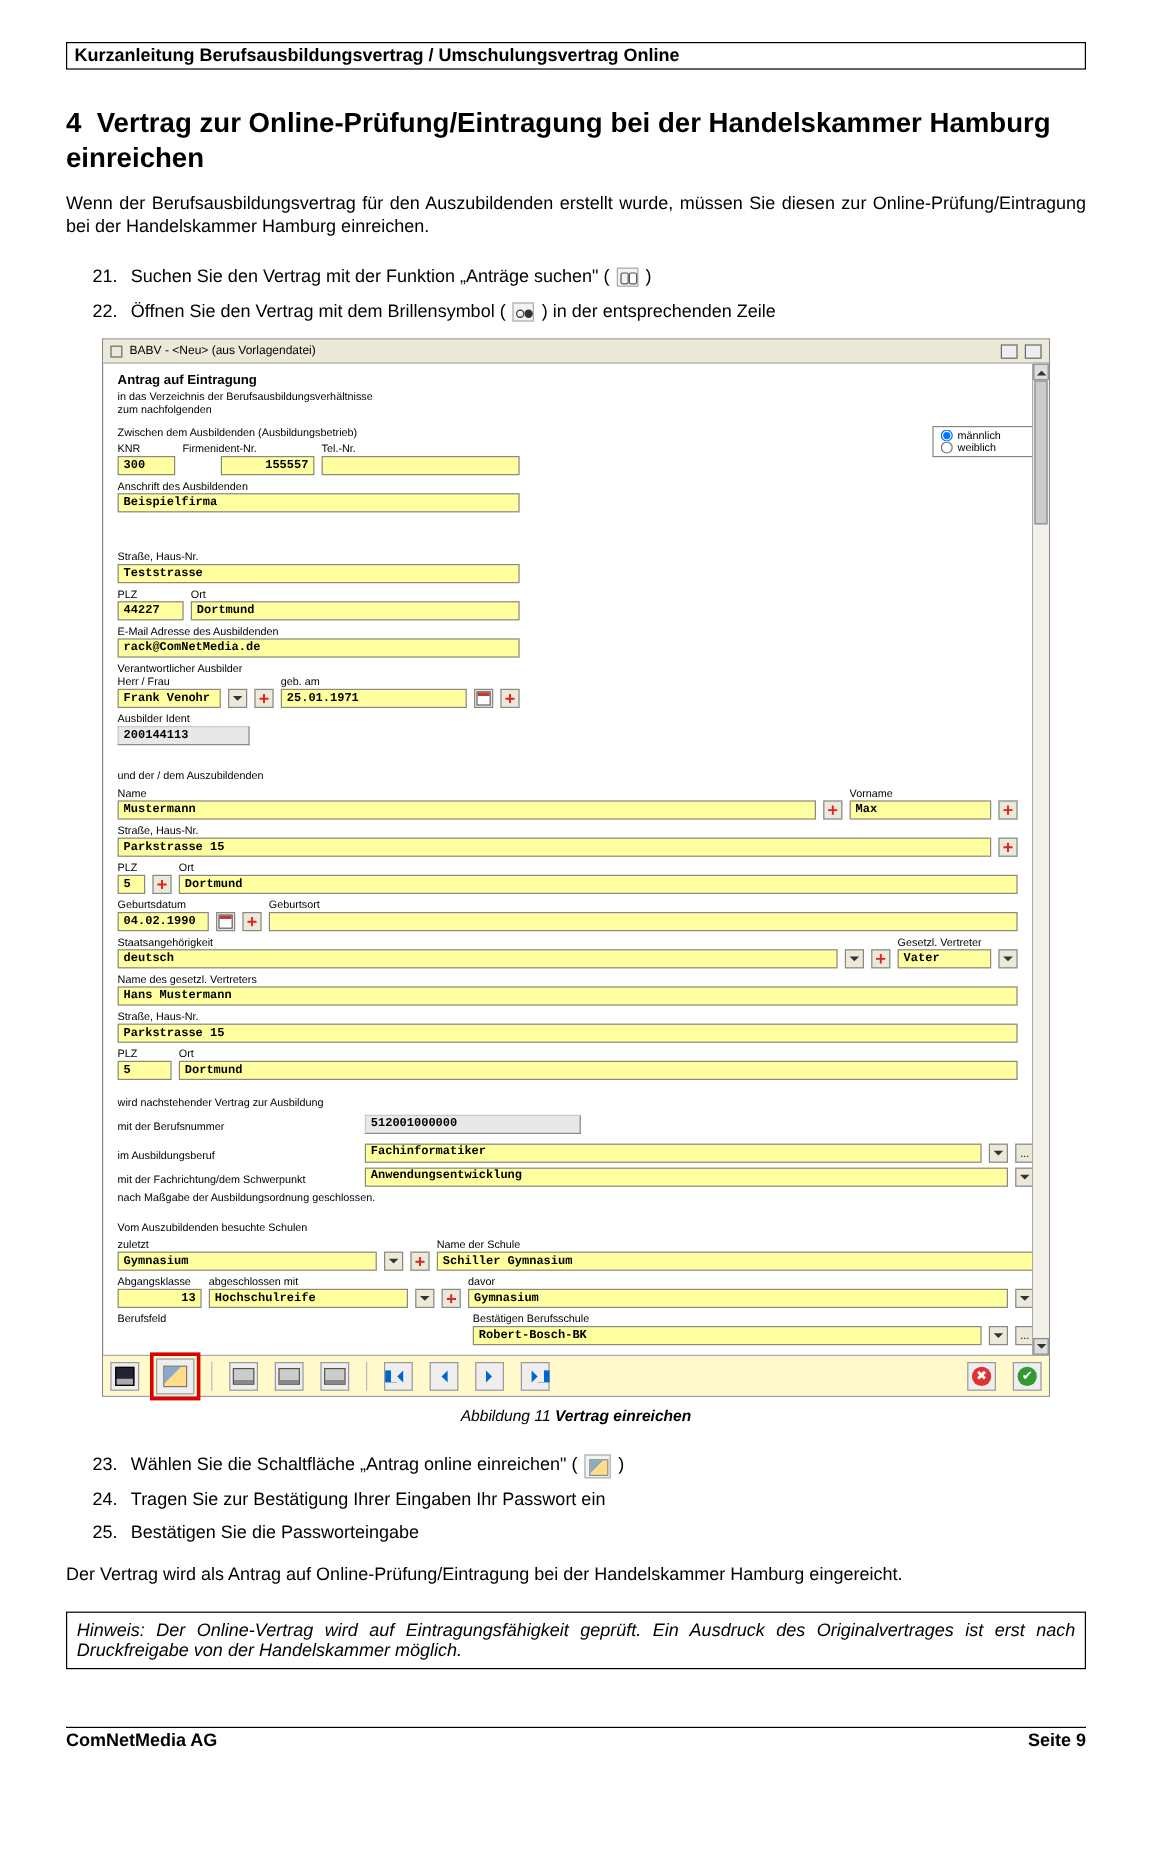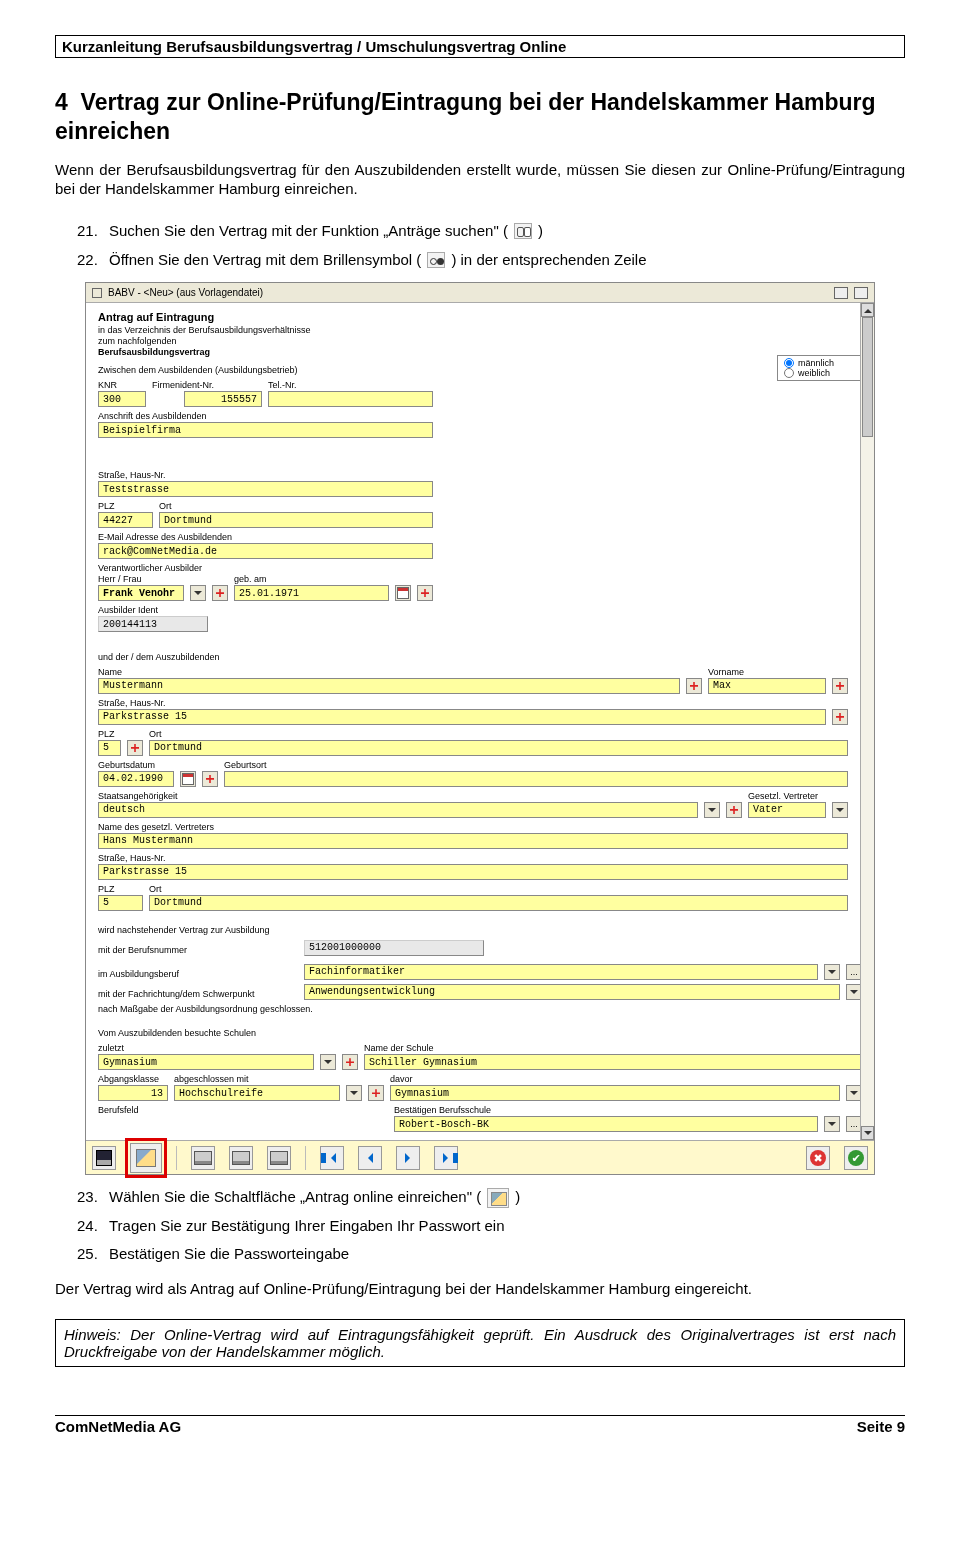--- a/index.html
+++ b/index.html
@@ -23,21 +23,21 @@
   .titlebar .sq { width: 10px; height: 10px; border: 1px solid #666; }
   .titlebar .spacer { flex: 1; }
   .titlebar .winbtn { width: 14px; height: 12px; border: 1px solid #666; background: #eee; }
   .form-body { padding: 8px 12px 0 12px; position: relative; }
   .form-body h3 { font-size: 11px; font-weight: bold; margin-bottom: 2px; }
   .small { font-size: 9px; color: #000; line-height: 1.2; }
   .bold { font-weight: bold; }
   .row { display: flex; gap: 6px; align-items: flex-end; }
   .col { display: flex; flex-direction: column; }
   .lab { font-size: 9px; color: #000; margin-bottom: 1px; white-space: nowrap; }
-  .fld { background: #ffffa0; border: 1px solid #888; height: 16px; padding: 1px 4px; font-size: 10px; font-family: "Courier New", monospace; display: flex; align-items: center; overflow: hidden; }
+  .fld { background: #ffffa0; border: 1px solid #888; height: 16px; padding: 1px 4px; font-size: 10px; font-family: "Courier New", monospace; display: flex; align-items: center; overflow: hidden; font-weight: bold; }
   .fld.readonly { background: #e8e8e8; border-left-color:#ccc; border-top-color:#ccc; }
   .mini-btn { width: 16px; height: 16px; border: 1px solid #888; background: #ece9d8; display: inline-flex; align-items: center; justify-content: center; }
   .plus::after { content: ""; width: 8px; height: 8px; background: radial-gradient(circle,#d22 40%,#d22 41%); clip-path: polygon(40% 0,60% 0,60% 40%,100% 40%,100% 60%,60% 60%,60% 100%,40% 100%,40% 60%,0 60%,0 40%,40% 40%); }
   .dd::after { content: ""; border: 4px solid transparent; border-top-color: #333; margin-top: 4px; }
   .dots::after { content: "..."; font-size: 9px; line-height: 6px; }
   .cal::after { content: ""; width: 10px; height: 10px; border: 1px solid #666; background: linear-gradient(#c33 0 3px,#fff 3px); }
   .two-col { display: flex; gap: 20px; flex-direction: column; }
   .left-col { width: 335px; }
   .right-col { flex: 1; }
   .gender-box { position: absolute; right: 12px; top: 52px; border: 1px solid #888; background: #fff; padding: 2px 6px; font-size: 9px; width: 85px; }
@@ -105,21 +105,20 @@
       <span>BABV - &lt;Neu&gt; (aus Vorlagendatei)</span>
       <span class="spacer"></span>
       <span class="winbtn"></span>
       <span class="winbtn"></span>
     </div>
 
     <div class="form-body">
       <h3>Antrag auf Eintragung</h3>
       <div class="small">in das Verzeichnis der Berufsausbildungsverhältnisse</div>
       <div class="small">zum nachfolgenden</div>
-      <div class="small bold">Berufsausbildungsvertrag</div>
       <div class="gap-v"></div>
 
       <div class="gender-box">
         <label>
             <input type="radio" checked="" style="">
             <span>männlich</span>
           </label>
         <label>
             <input type="radio" style="">
             <span>weiblich</span>
@@ -395,20 +394,23 @@
 
     <div class="scrollbar">
       <div class="sb-btn up"></div>
       <div class="sb-track">
           <div class="sb-thumb"></div>
         </div>
       <div class="sb-btn down"></div>
     </div>
   </div>
 
+  <div class="caption">
+    <span>Abbildung 11 </span><span class="b">Vertrag einreichen</span>
+  </div>
 
   <div class="step-list">
     <div class="step-row">
       <span class="step-num">23.</span>
       <span>Wählen Sie die Schaltfläche „Antrag online einreichen" (</span>
       <span class="mini-icon submit"></span>
       <span>)</span>
     </div>
     <div class="step-row">
       <span class="step-num">24.</span>

